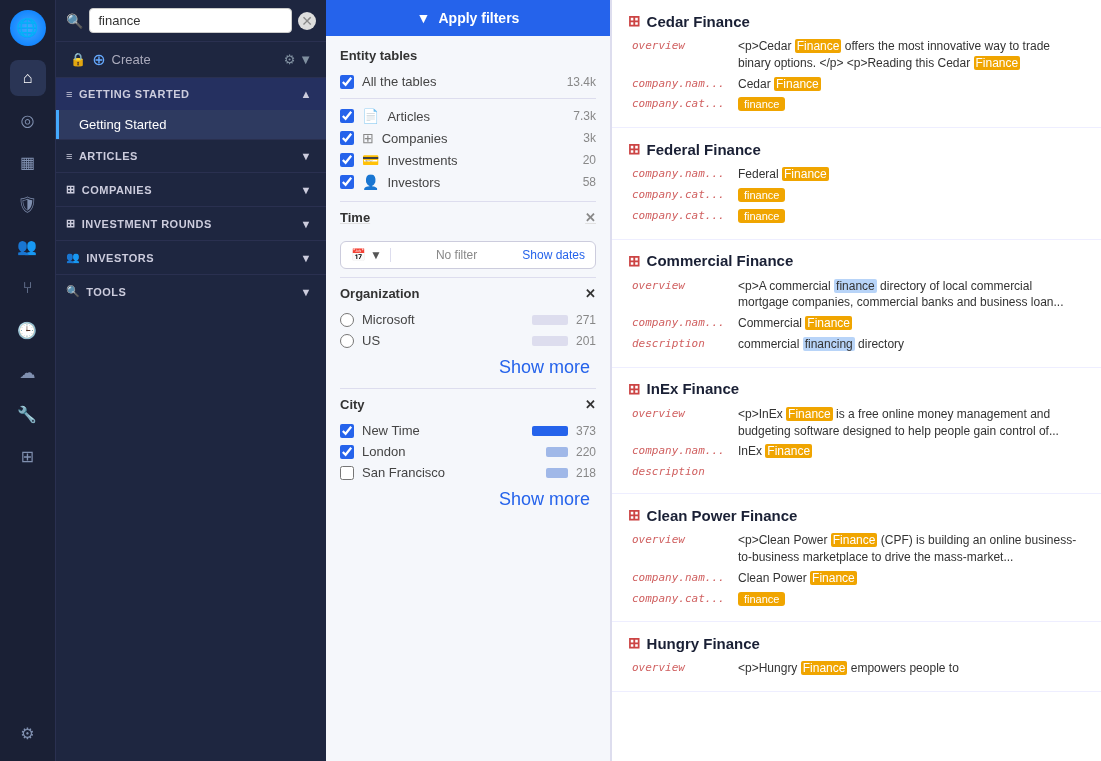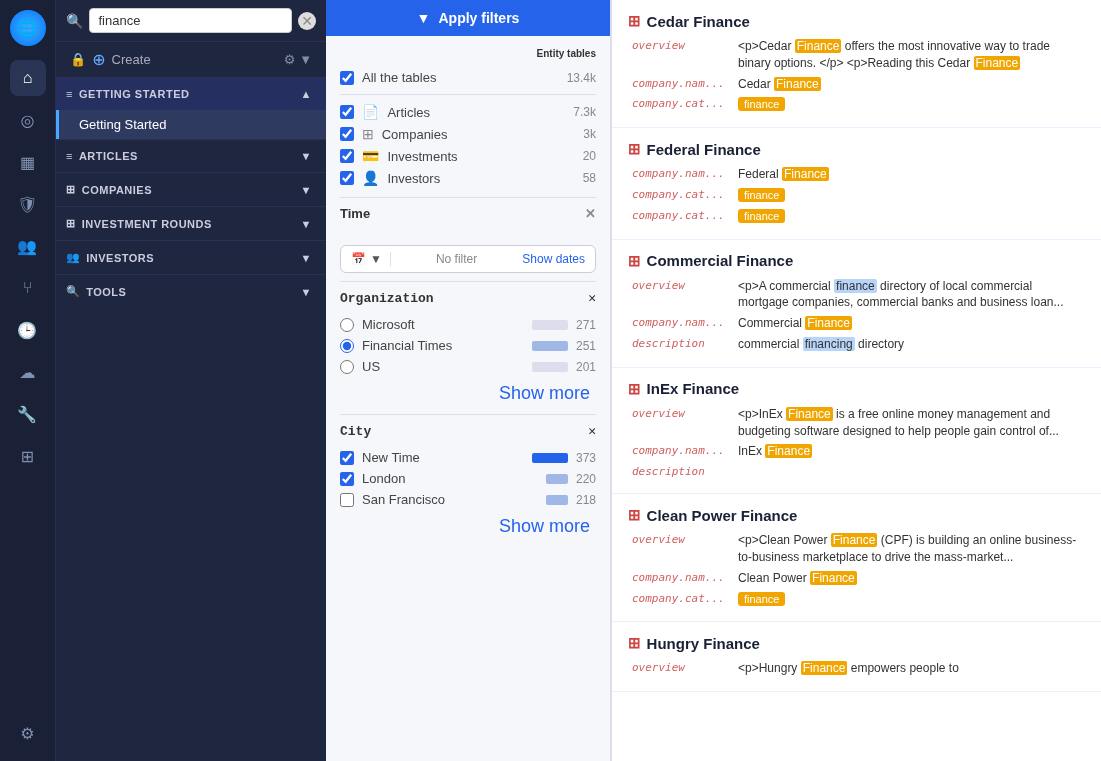--- a/index.html
+++ b/index.html
@@ -114,43 +114,43 @@
       display: flex;
       align-items: center;
       justify-content: center;
       gap: 8px;
       padding: 10px;
       font-size: 14px;
       font-weight: 600;
       cursor: pointer;
     }
     .filter-section { padding: 12px 14px 8px; }
-    .filter-section-title { font-size: 10px; font-weight: 600; color: #333; margin-bottom: 8px; text-align: right; }
+    .filter-section-title { font-size: 13px; font-weight: 600; color: #333; margin-bottom: 8px; }
     .filter-item { display: flex; align-items: center; gap: 8px; padding: 3px 0; }
     .filter-item label { font-size: 13px; color: #444; flex: 1; cursor: pointer; }
     .filter-item .count { color: #888; font-size: 12px; margin-left: auto; }
     .filter-item input[type="checkbox"] { accent-color: #2563eb; width: 14px; height: 14px; }
     .filter-item .table-icon { font-size: 14px; color: #888; }
     .filter-divider { border: none; border-top: 1px solid #dde; margin: 6px 0; }
 
     .time-section { padding: 8px 14px; }
-    .time-header { display: flex; align-items: center; justify-content: space-between; margin-bottom: 24px; }
+    .time-header { display: flex; align-items: center; justify-content: space-between; margin-bottom: 16px; text-decoration: underline; }
     .time-header span { font-size: 13px; font-weight: 600; color: #333; }
     .time-header .clear-x { color: #888; cursor: pointer; }
     .time-row {
       display: flex; align-items: center; gap: 8px;
       border: 1px solid #ccd; border-radius: 6px; padding: 6px 10px;
       background: #fff;
     }
     .time-row .cal-btn { display: flex; align-items: center; gap: 4px; color: #555; font-size: 12px; cursor: pointer; border-right: 1px solid #dde; padding-right: 8px; }
     .time-row .no-filter { color: #888; font-size: 12px; flex: 1; text-align: center; }
     .time-row .show-dates { color: #2563eb; font-size: 12px; cursor: pointer; }
 
     .org-section, .city-section { padding: 8px 14px 4px; }
-    .org-header { display: flex; align-items: center; justify-content: space-between; margin-bottom: 8px; font-family: Liberation Mono, monospace; }
+    .org-header { display: flex; align-items: center; justify-content: space-between; margin-bottom: 8px; }
     .org-header span { font-size: 13px; font-weight: 600; color: #333; }
     .org-item { display: flex; align-items: center; gap: 8px; padding: 3px 0; }
     .org-item label { font-size: 13px; color: #444; flex: 1; cursor: pointer; }
     .org-item .count { color: #888; font-size: 12px; }
     .org-item input[type="radio"] { accent-color: #2563eb; width: 14px; height: 14px; }
     .org-item .bar { width: 36px; height: 10px; background: #dde; border-radius: 2px; }
     .org-item .bar.filled { background: #a0b8e8; }
     .show-more { color: #2563eb; font-size: 18px; cursor: pointer; text-align: right; padding: 6px; }
 
     .city-item { display: flex; align-items: center; gap: 8px; padding: 3px 0; }
@@ -338,26 +338,20 @@
       <span>Organization</span>
       <span class="clear-x">✕</span>
     </div>
     <div class="org-item">
       <input type="radio" name="org" style="">
       <label>Microsoft</label>
       <div class="bar"></div>
       <span class="count">271</span>
     </div>
     <div class="org-item">
-      <input type="radio" name="org" checked="" style="">
-      <label>Financial Times</label>
-      <div class="bar filled"></div>
-      <span class="count">251</span>
-    </div>
-    <div class="org-item">
       <input type="radio" name="org" style="">
       <label>US</label>
       <div class="bar"></div>
       <span class="count">201</span>
     </div>
     <div class="show-more">Show more</div>
   </div>
 
   <hr class="filter-divider" style="margin: 0 14px;">
 

